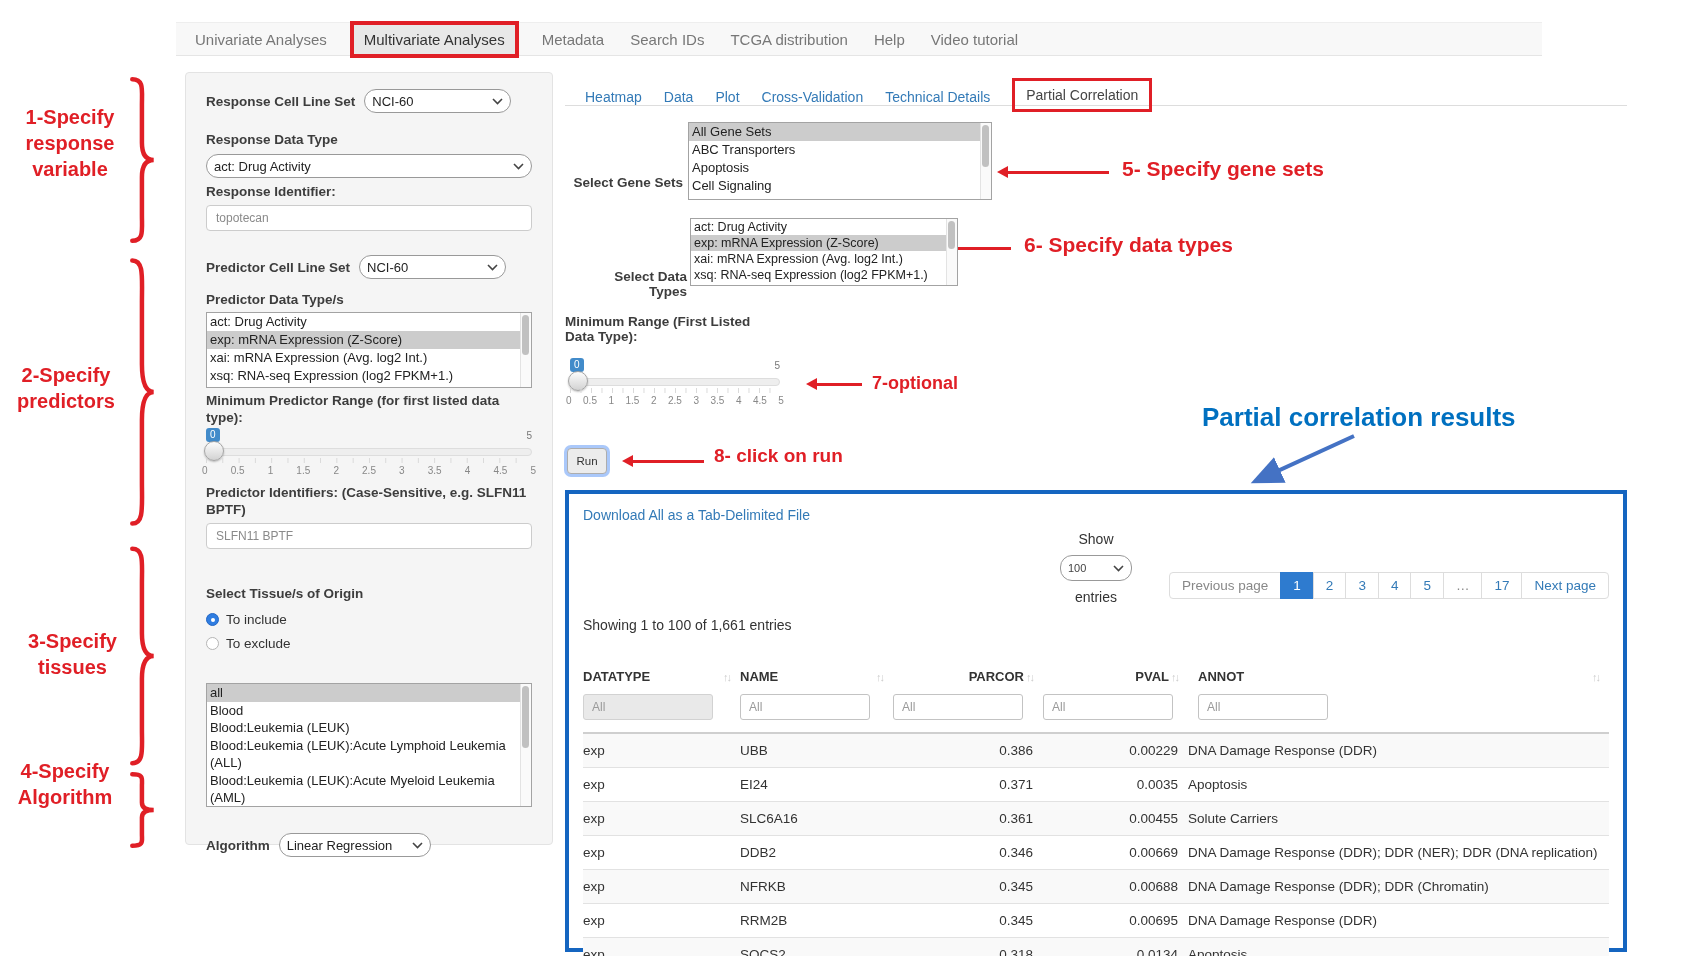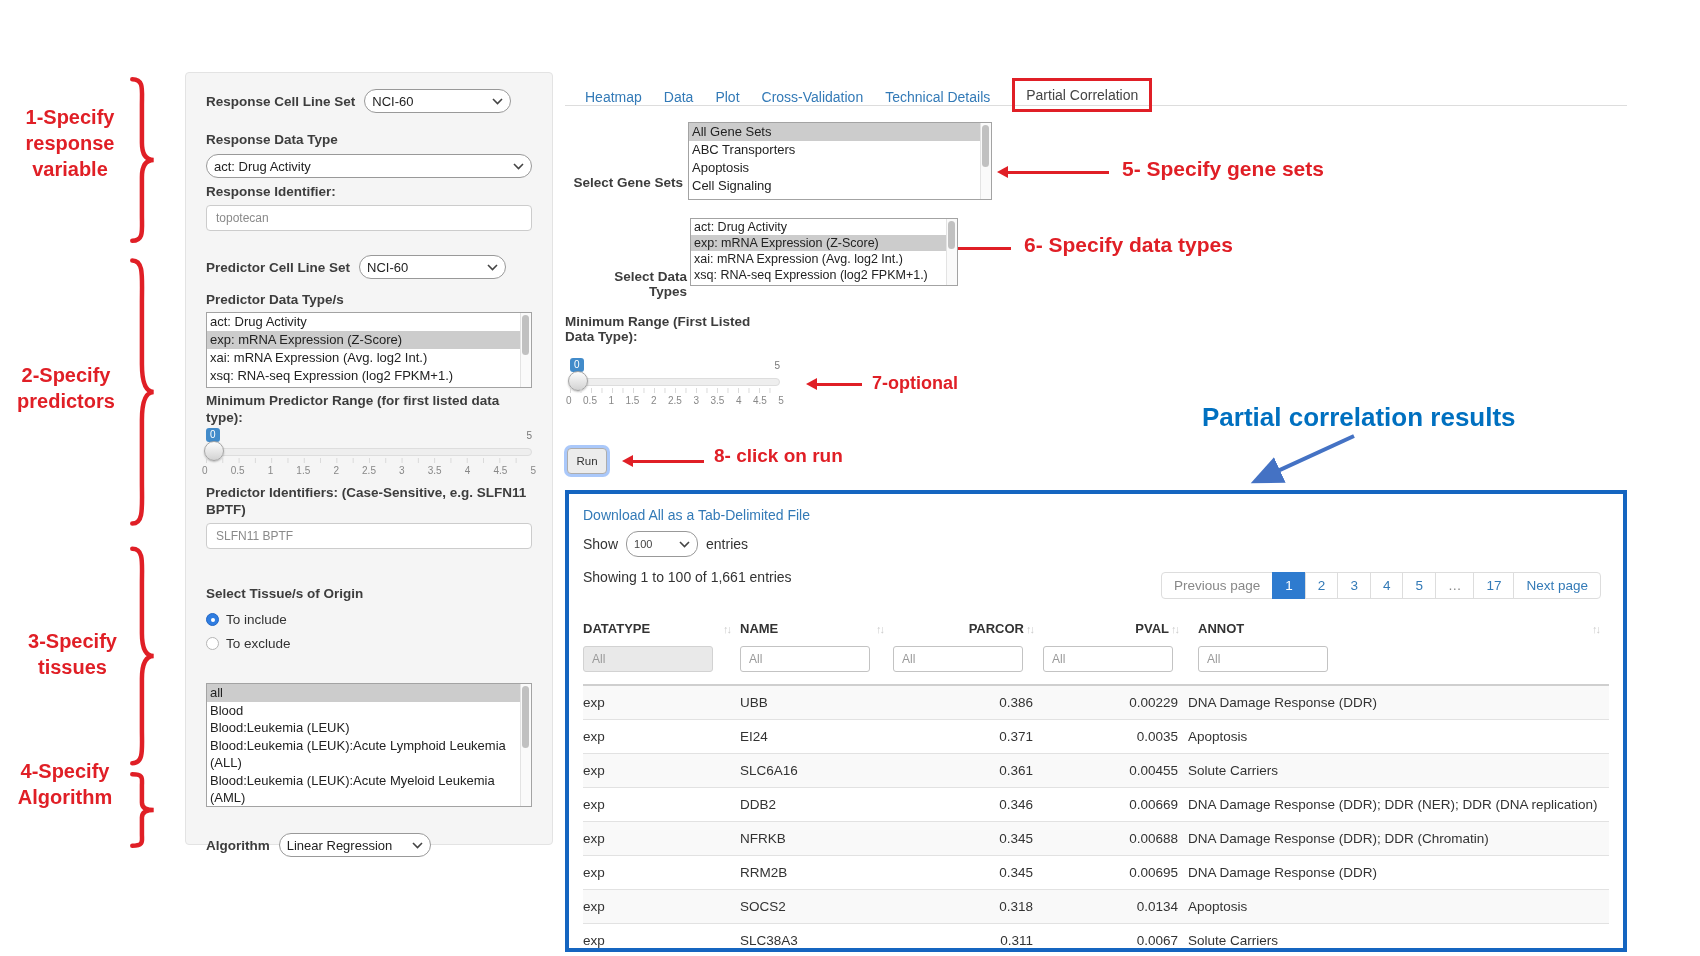--- a/index.html
+++ b/index.html
@@ -66,24 +66,24 @@
   .rarrow{position:absolute;height:12px;display:flex;align-items:center;}
   .rarrow .head{width:0;height:0;border-top:6px solid transparent;border-bottom:6px solid transparent;
                 border-right:11px solid #e01f26;}
   .rarrow .shaft{flex:1;height:3px;background:#e01f26;}
   .blue-title{position:absolute;left:1202px;top:402px;font-size:26px;font-weight:bold;color:#0070c0;}
 
   
   .results{position:absolute;left:0;top:424px;width:1062px;height:462px;border:4px solid #1565c0;
            box-sizing:border-box;background:#fff;padding:12px 14px;}
   .dl-link{font-size:14px;color:#337ab7;cursor:pointer;display:inline-block;}
-  .show-row{margin-top:7px;display:flex;align-items:center;gap:8px;font-size:14px;color:#333;}
+  .show-row{margin-top:7px;display:flex;align-items:center;gap:8px;font-size:14px;color:#333;flex-direction:column;}
   .show-sel{width:72px;height:26px;font-size:11px;color:#444;}
   .showing{margin-top:12px;font-size:14px;color:#333;}
-  .pagination{position:absolute;right:22px;top:78px;display:flex;}
+  .pagination{position:absolute;right:14px;top:78px;display:flex;}
   .pg{border:1px solid #ddd;margin-left:-1px;padding:5px 12px;font-size:13.5px;color:#337ab7;background:#fff;
       cursor:pointer;white-space:nowrap;}
   .pg:first-child{border-radius:4px 0 0 4px;margin-left:0;}
   .pg:last-child{border-radius:0 4px 4px 0;}
   .pg.muted{color:#888;}
   .pg.active{background:#2e7bcf;border-color:#2e7bcf;color:#fff;}
 
   table.dt{border-collapse:collapse;width:100%;margin-top:28px;table-layout:fixed;}
   table.dt th{font-size:13px;font-weight:bold;color:#333;text-align:left;padding:8px 10px 8px 0;}
   .thflex{display:flex;justify-content:space-between;align-items:center;}
@@ -98,20 +98,29 @@
                 overflow:hidden;white-space:nowrap;}
   tbody.rows tr:nth-child(odd){background:#f9f9f9;}
   td.num,th.num{text-align:right;}
   td.annot{padding-left:10px;}
 </style>
 </head>
 <body>
 
 <div class="page">
 
+  <div class="topnav">
+    <span class="navitem">Univariate Analyses</span>
+    <span class="navitem active">Multivariate Analyses</span>
+    <span class="navitem">Metadata</span>
+    <span class="navitem">Search IDs</span>
+    <span class="navitem">TCGA distribution</span>
+    <span class="navitem">Help</span>
+    <span class="navitem">Video tutorial</span>
+  </div>
 
   <svg class="brace" style="left:128px;top:74px;height:172px;" viewBox="0 0 28 100" preserveAspectRatio="none">
     <path d="M4,3 C15,3 13,9 13,18 L13,40 C13,47 17,50 24,50 C17,50 13,53 13,60 L13,82 C13,91 15,97 4,97" stroke="#e01f26" stroke-width="4.5" fill="none" stroke-linecap="round" vector-effect="non-scaling-stroke"></path>
   </svg>
   <div class="ann-red" style="left:12px;top:104px;width:116px;font-size:20px;">1-Specify response variable</div>
 
   <svg class="brace" style="left:128px;top:252px;height:280px;" viewBox="0 0 28 100" preserveAspectRatio="none">
     <path d="M4,3 C15,3 13,9 13,18 L13,40 C13,47 17,50 24,50 C17,50 13,53 13,60 L13,82 C13,91 15,97 4,97" stroke="#e01f26" stroke-width="4.5" fill="none" stroke-linecap="round" vector-effect="non-scaling-stroke"></path>
   </svg>
   <div class="ann-red" style="left:6px;top:362px;width:120px;font-size:20px;">2-Specify predictors</div>

